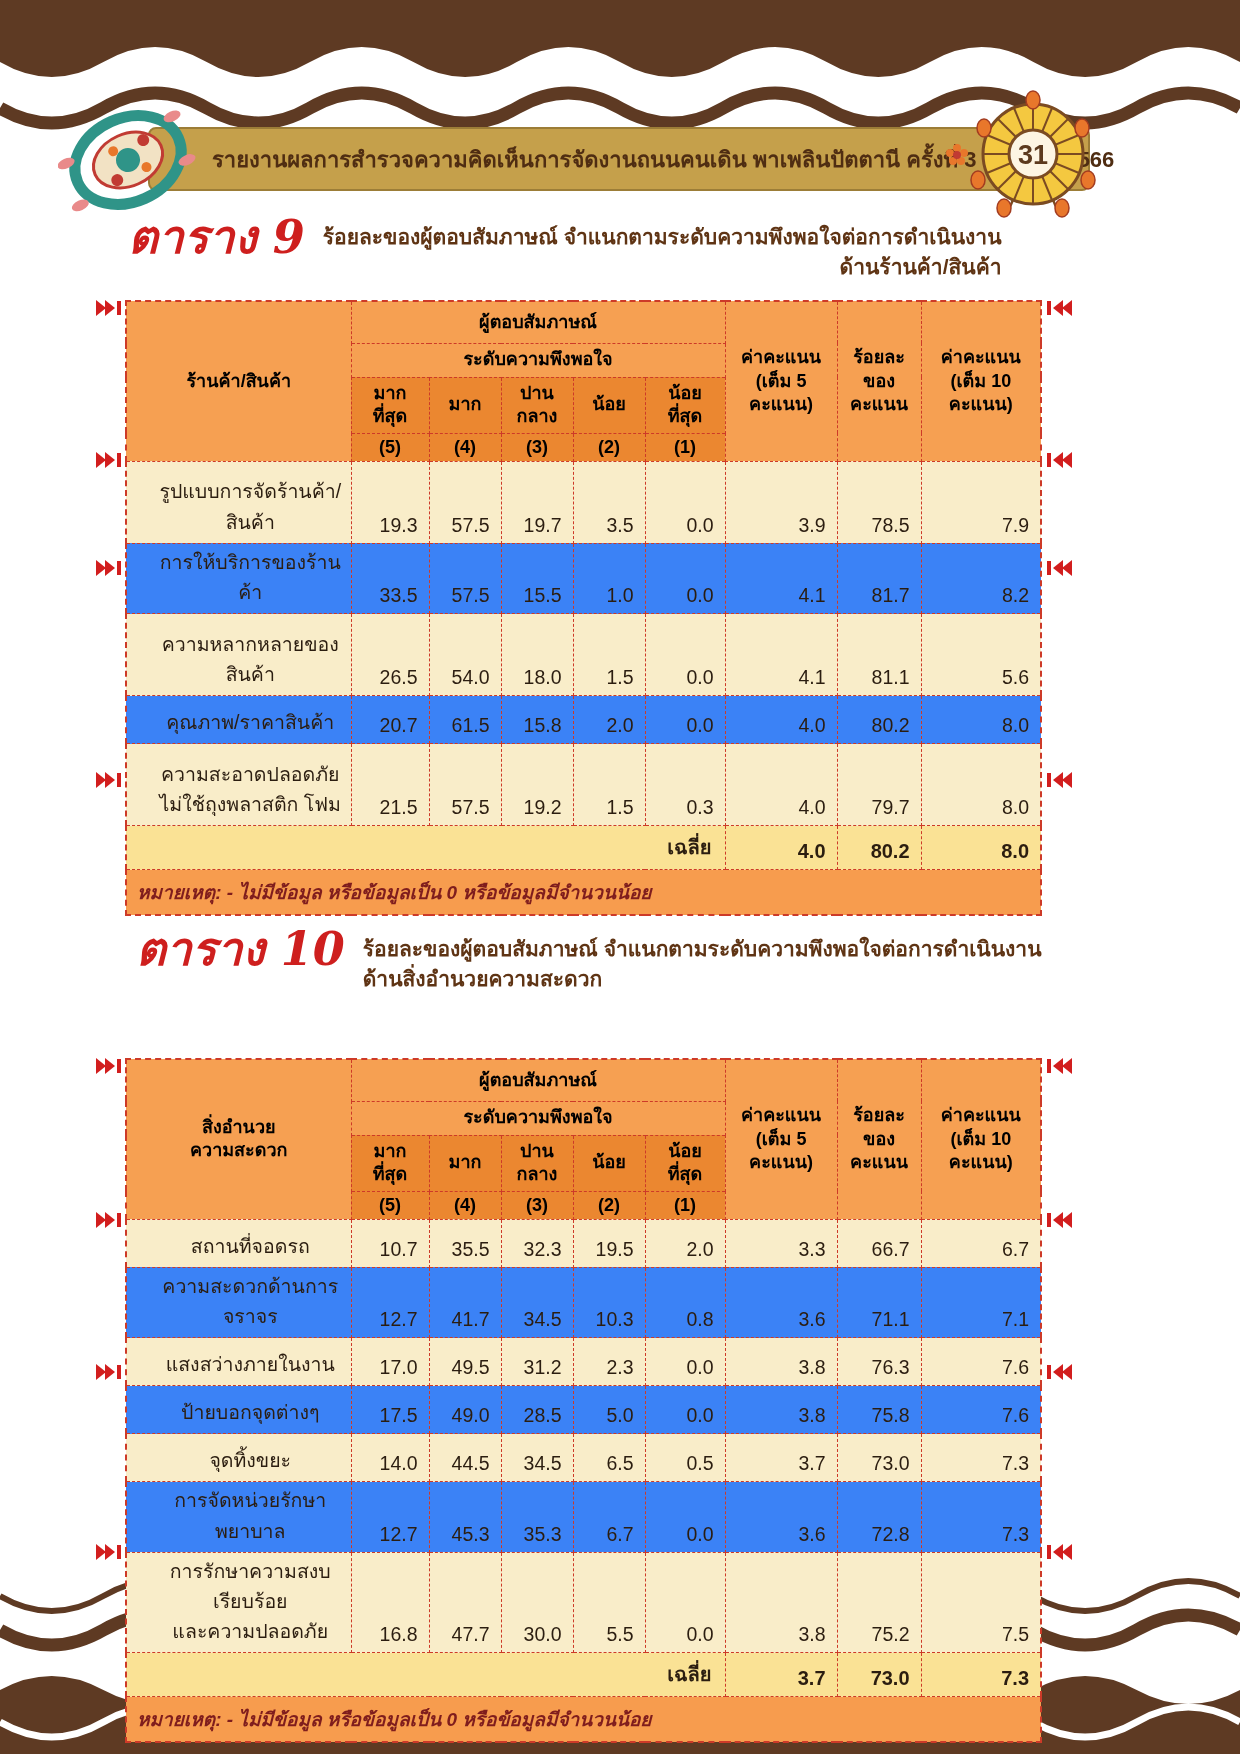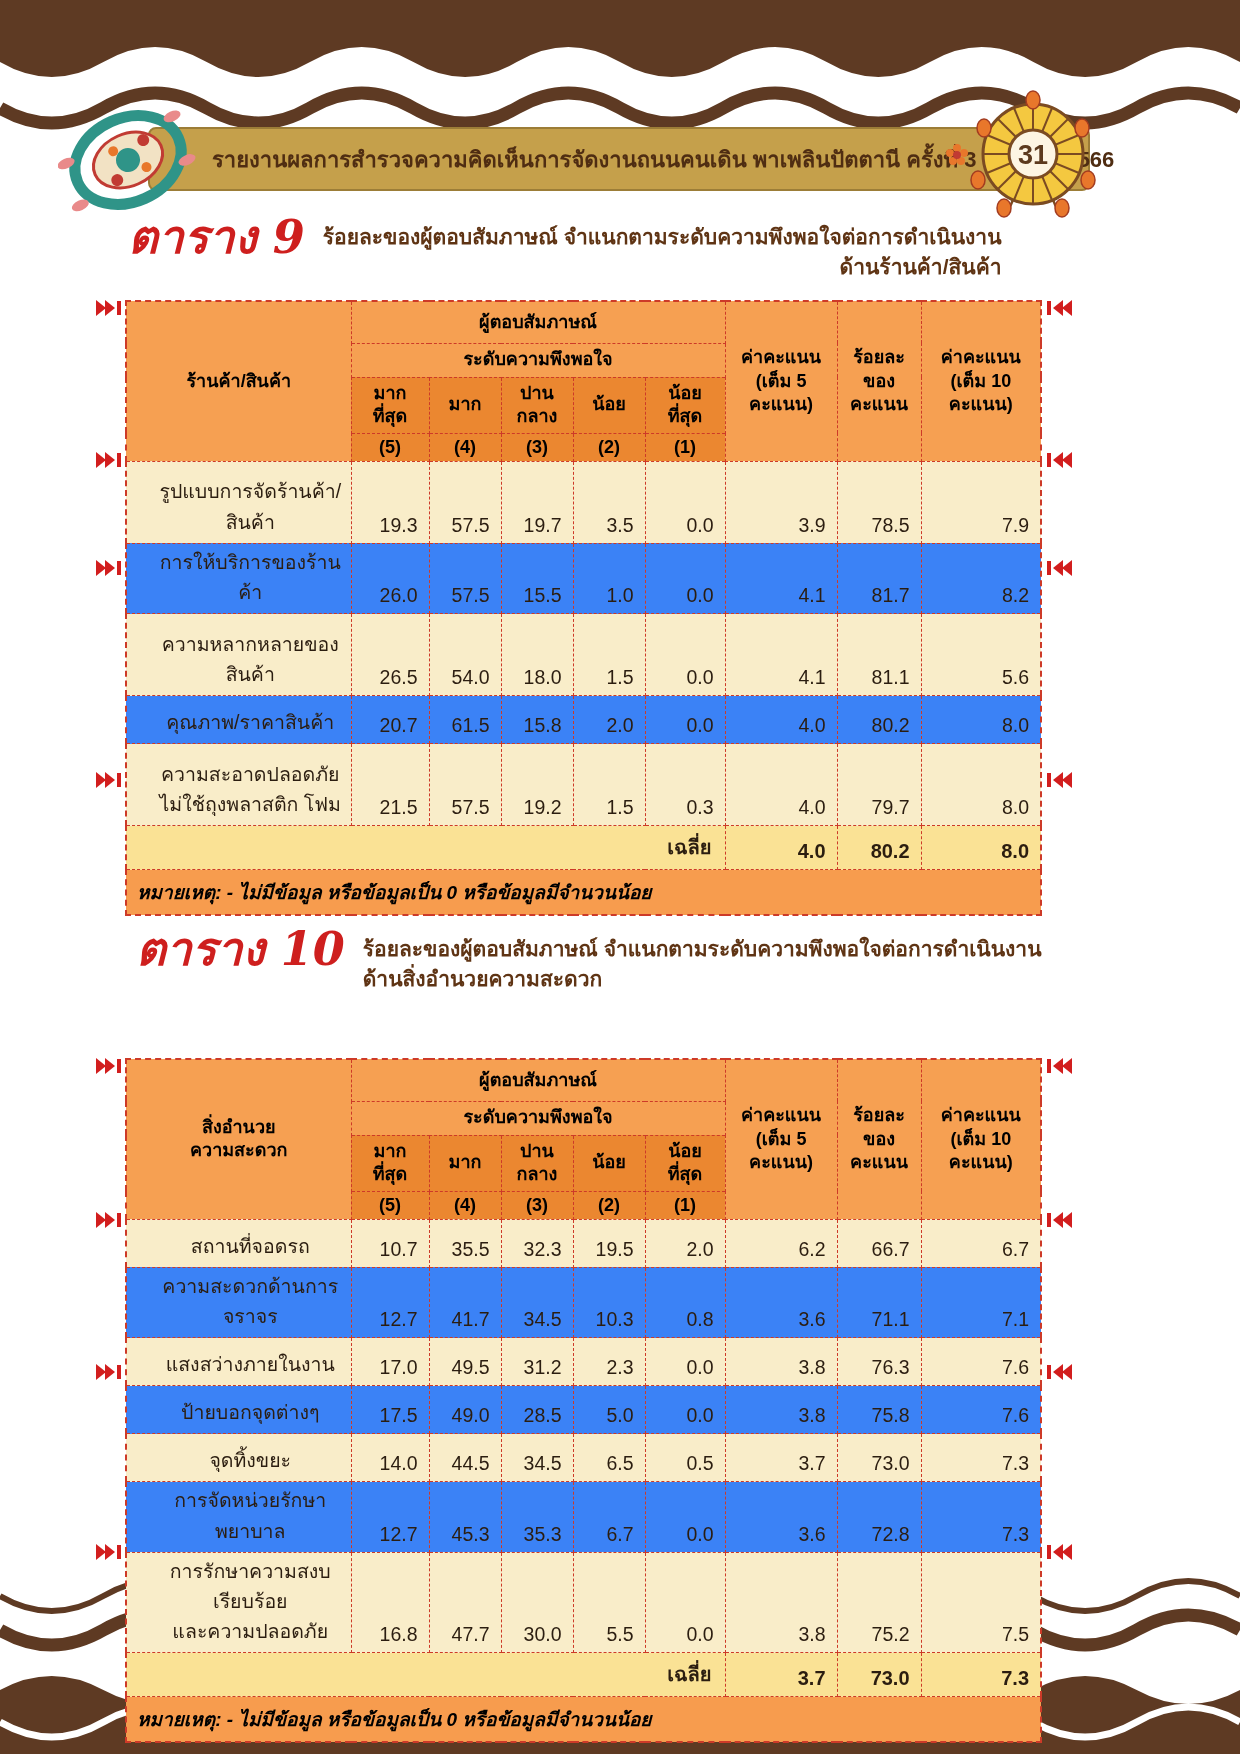--- a/index.html
+++ b/index.html
@@ -41,21 +41,21 @@
 
   .data-table td{font-size:19.5px;vertical-align:bottom;padding:3px 4px 6px 4px;}
   td.row-label{text-align:center;padding-left:27px;white-space:pre-line;height:38px;line-height:1.55;margin-left:20px;}
   td.num{text-align:right;padding-right:11px;height:38px;}
   tr.two-line td{height:72px;}
   tr.row-cream td{background:#f9edc9;}
   tr.row-white td{background:#3b82f6;}
 
   tr.avg-row td{background:#fae295;font-weight:bold;font-size:20px;height:34px;}
   td.avg-label{text-align:right;padding-right:13px;}
-  tr.note-row td{background:#f79c4e;color:#000000;font-weight:bold;font-style:italic;
+  tr.note-row td{background:#f79c4e;color:#7f1d1d;font-weight:bold;font-style:italic;
                  font-size:19px;text-align:left;padding:7px 10px;height:22px;vertical-align:middle;}
 
   
   .mark{position:absolute;width:26px;height:16px;}
 </style>
 </head>
 <body>
 
 <svg class="deco top-deco" width="1240" height="210">
   <defs>
@@ -192,21 +192,21 @@
           <td class="num">57.5</td>
           <td class="num">19.7</td>
           <td class="num">3.5</td>
           <td class="num">0.0</td>
           <td class="num">3.9</td>
           <td class="num">78.5</td>
           <td class="num">7.9</td>
         </tr>
         <tr class="row-white">
           <td class="row-label">การให้บริการของร้านค้า</td>
-          <td class="num">26.0</td>
+          <td class="num">33.5</td>
           <td class="num">57.5</td>
           <td class="num">15.5</td>
           <td class="num">1.0</td>
           <td class="num">0.0</td>
           <td class="num">4.1</td>
           <td class="num">81.7</td>
           <td class="num">8.2</td>
         </tr>
         <tr class="row-cream two-line">
           <td class="row-label">ความหลากหลายของ
@@ -314,21 +314,21 @@
       </tr>
     </thead>
     <tbody>
         <tr class="row-cream">
           <td class="row-label">สถานที่จอดรถ</td>
           <td class="num">10.7</td>
           <td class="num">35.5</td>
           <td class="num">32.3</td>
           <td class="num">19.5</td>
           <td class="num">2.0</td>
-          <td class="num">6.2</td>
+          <td class="num">3.3</td>
           <td class="num">66.7</td>
           <td class="num">6.7</td>
         </tr>
         <tr class="row-white">
           <td class="row-label">ความสะดวกด้านการจราจร</td>
           <td class="num">12.7</td>
           <td class="num">41.7</td>
           <td class="num">34.5</td>
           <td class="num">10.3</td>
           <td class="num">0.8</td>

